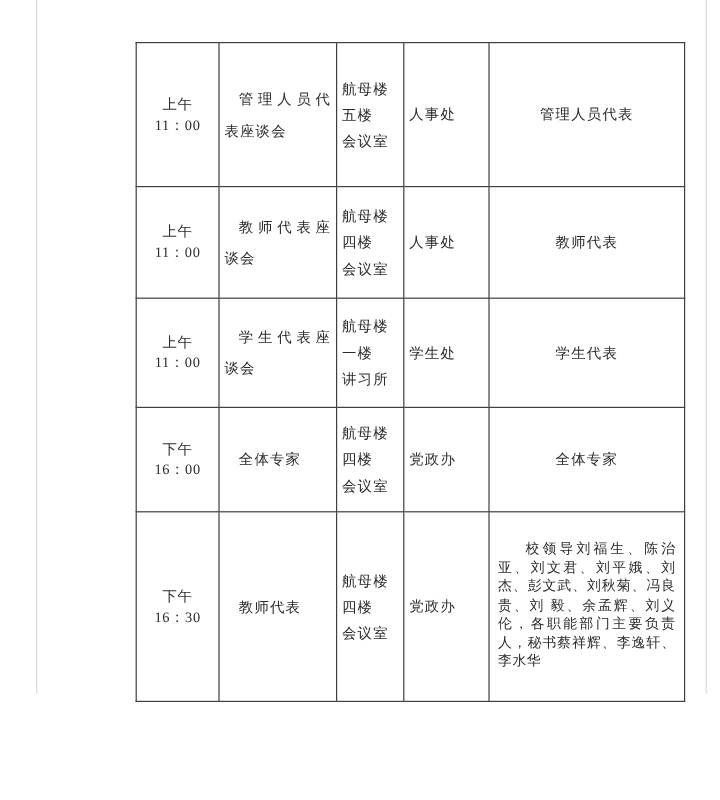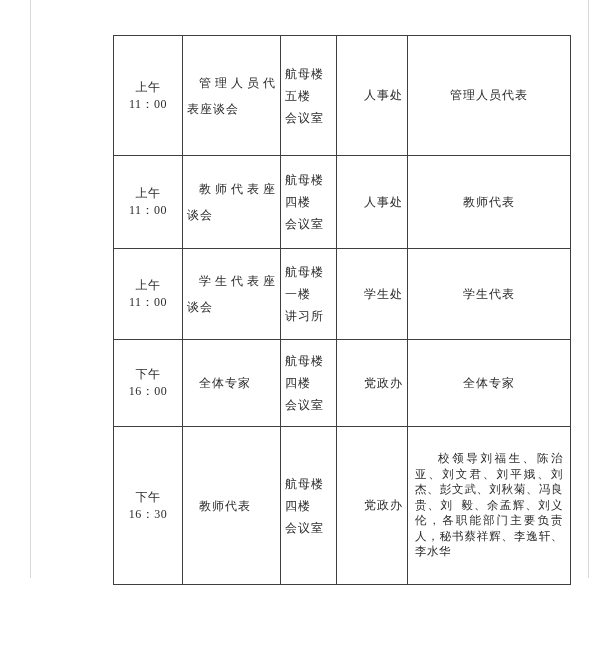--- a/index.html
+++ b/index.html
@@ -62,27 +62,26 @@
     padding: 2px 15px;
     line-height: 26px;
     letter-spacing: 1px;
   }
   td.c-loc {
     white-space: pre-line;
     line-height: 22px;
     letter-spacing: 1px;
   }
   td.c-org {
-    text-align: right;
+    text-align: left;
     letter-spacing: 1px;
   }
   td.c-att {
     text-align: center;
     letter-spacing: 1px;
-    font-family: Liberation Mono, monospace;
   }
   td.c-att.long {
     text-align: justify;
     text-align-last: left;
     text-indent: 2em;
     font-size: 11.5px;
     line-height: 15.5px;
     letter-spacing: 0.5px;
     padding: 6px 7px;
   }

